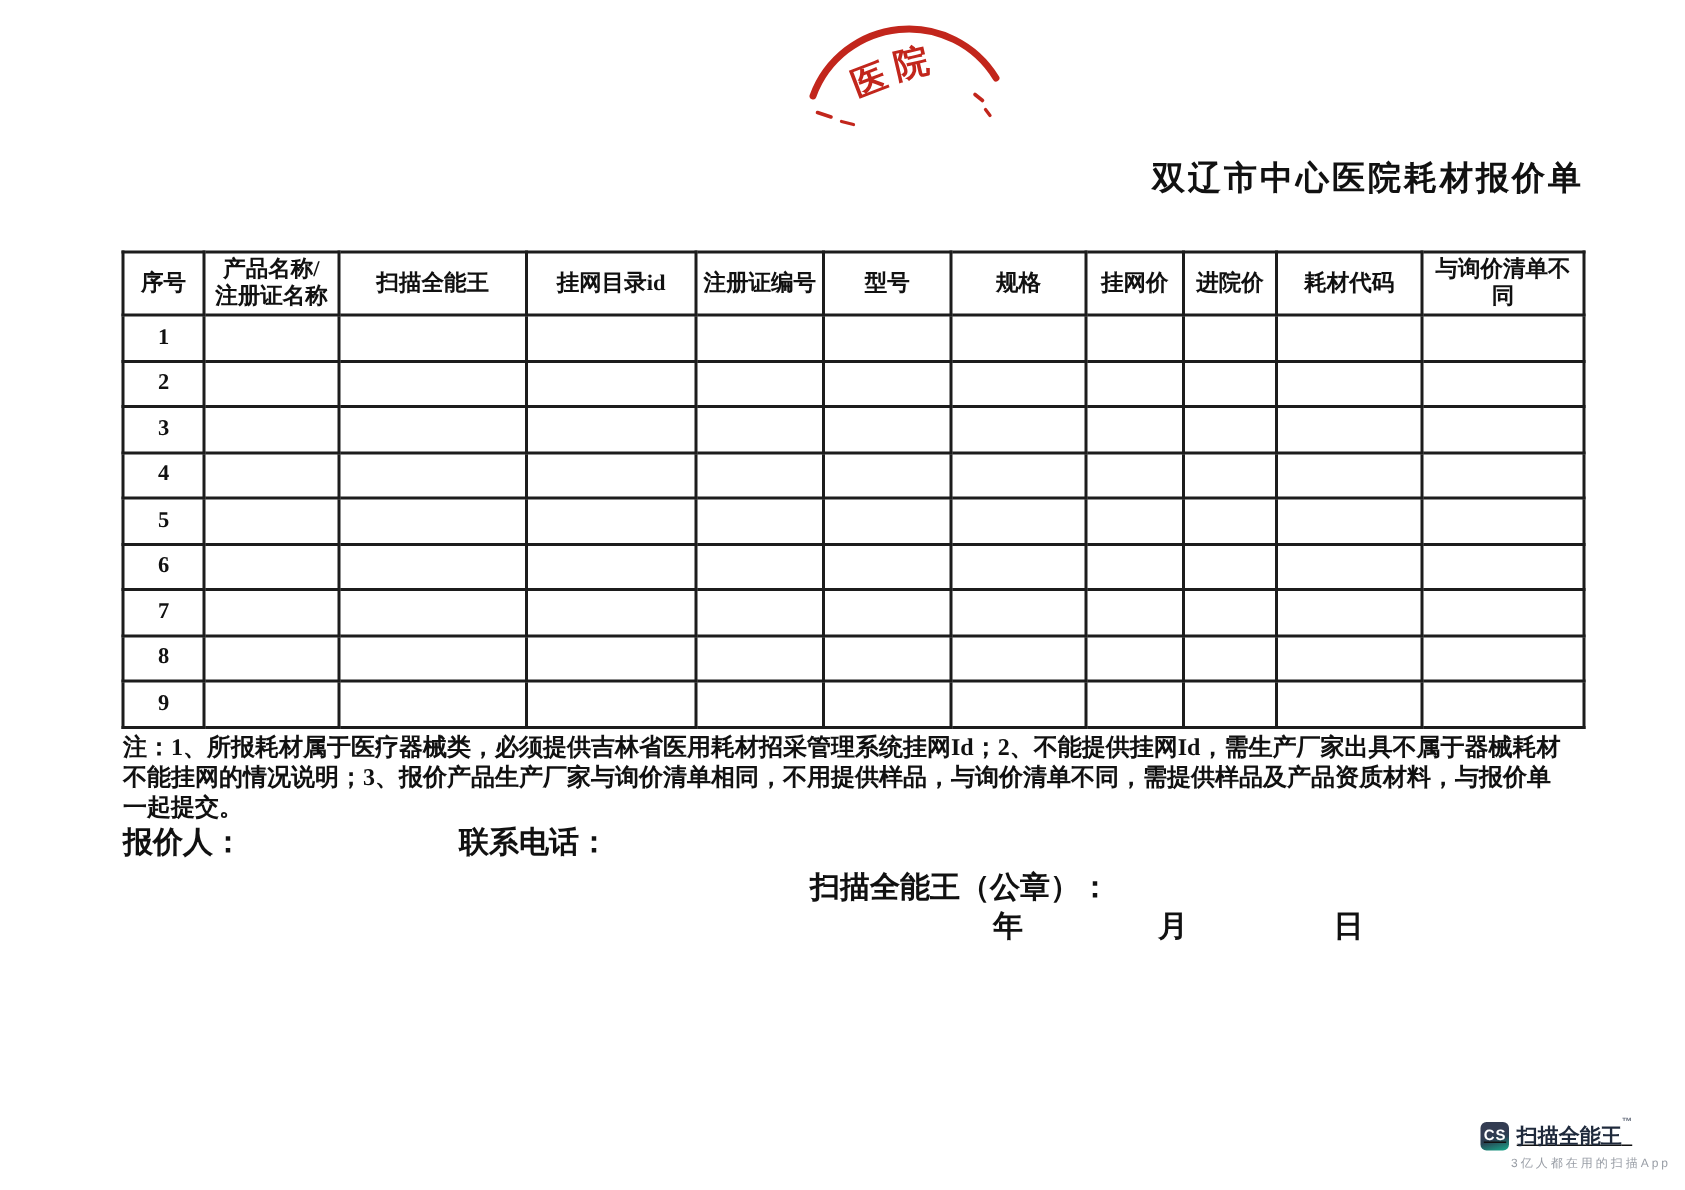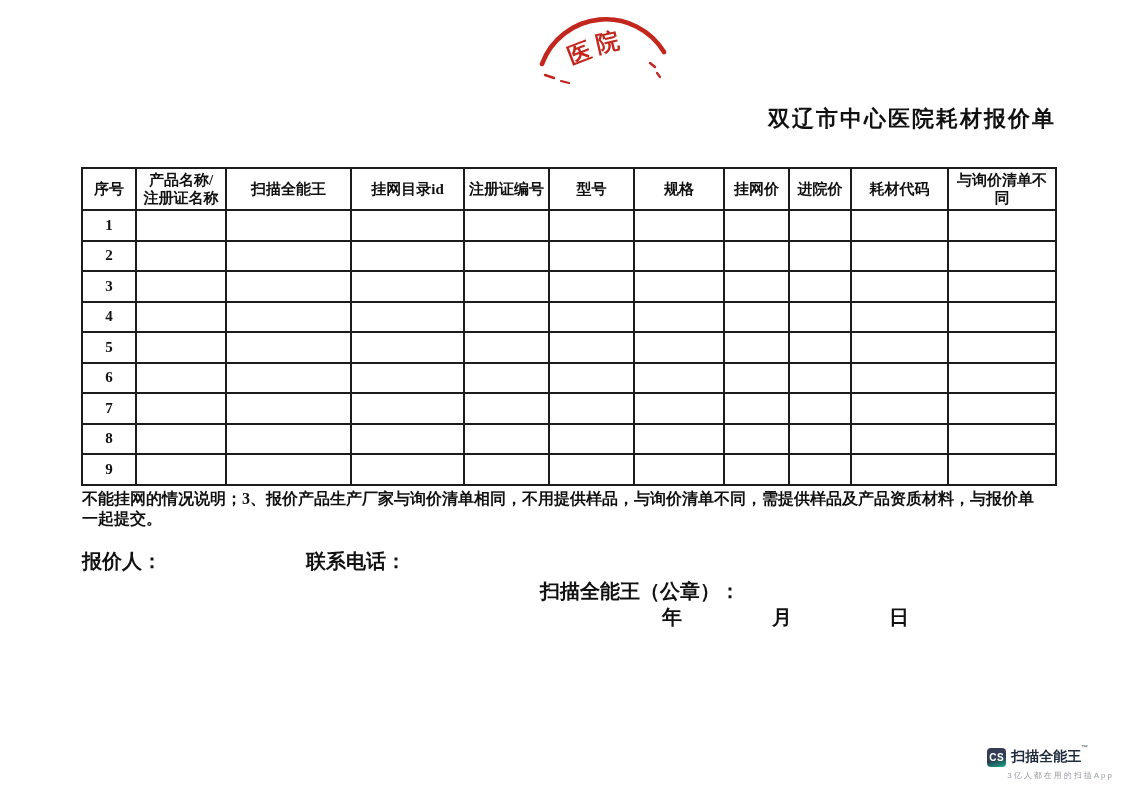--- a/index.html
+++ b/index.html
@@ -69,21 +69,21 @@
   .year{left:662px;top:604px;}
   .month{left:772px;top:604px;}
   .day{left:889px;top:604px;}
 
   
   .watermark{
     position:absolute;right:9px;bottom:12px;
     width:max-content;
     font-family:"Liberation Sans","DejaVu Sans",sans-serif;
   }
-  .wm-row{display:flex;gap:5px;justify-content:center;}
+  .wm-row{display:flex;align-items:center;gap:5px;justify-content:center;text-decoration:underline;}
   .wm-icon{
     width:19px;height:19px;border-radius:4px;
     background:linear-gradient(165deg,#333c52 42%,#2a4052 60%,#17ad8d 100%);
     color:#fff;font-size:10px;font-weight:bold;
     display:flex;align-items:center;justify-content:center;
     letter-spacing:0.5px;
   }
   .wm-brand{font-size:14px;font-weight:bold;color:#1f2a3c;}
   .wm-tm{font-size:7px;color:#6b7280;vertical-align:top;position:relative;top:-4px;}
   .wm-tagline{
@@ -253,20 +253,21 @@
           <td></td>
           <td></td>
           <td></td>
           <td></td>
           <td></td>
     </tr>
   </tbody>
     </table>
 
   <div class="notes">
+    <div>注：1、所报耗材属于医疗器械类，必须提供吉林省医用耗材招采管理系统挂网Id；2、不能提供挂网Id，需生产厂家出具不属于器械耗材</div>
     <div>不能挂网的情况说明；3、报价产品生产厂家与询价清单相同，不用提供样品，与询价清单不同，需提供样品及产品资质材料，与报价单</div>
     <div>一起提交。</div>
   </div>
 
   <div class="f-label quoter">报价人：</div>
   <div class="f-label phone">联系电话：</div>
   <div class="f-label company">扫描全能王（公章）：</div>
   <div class="f-label year">年</div>
   <div class="f-label month">月</div>
   <div class="f-label day">日</div>

